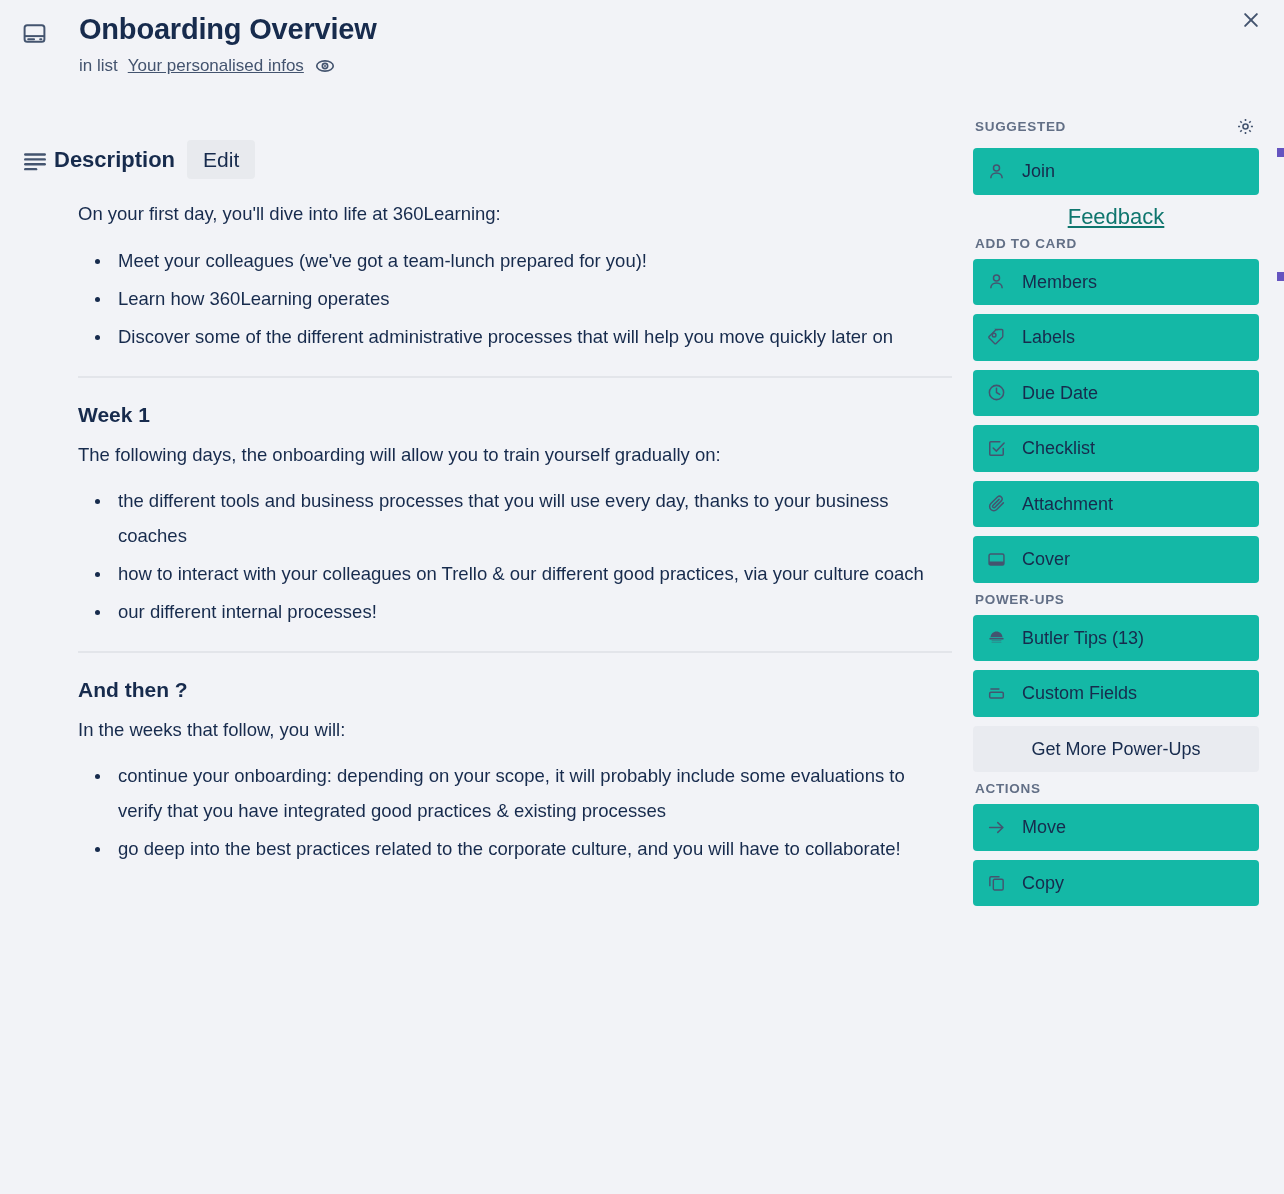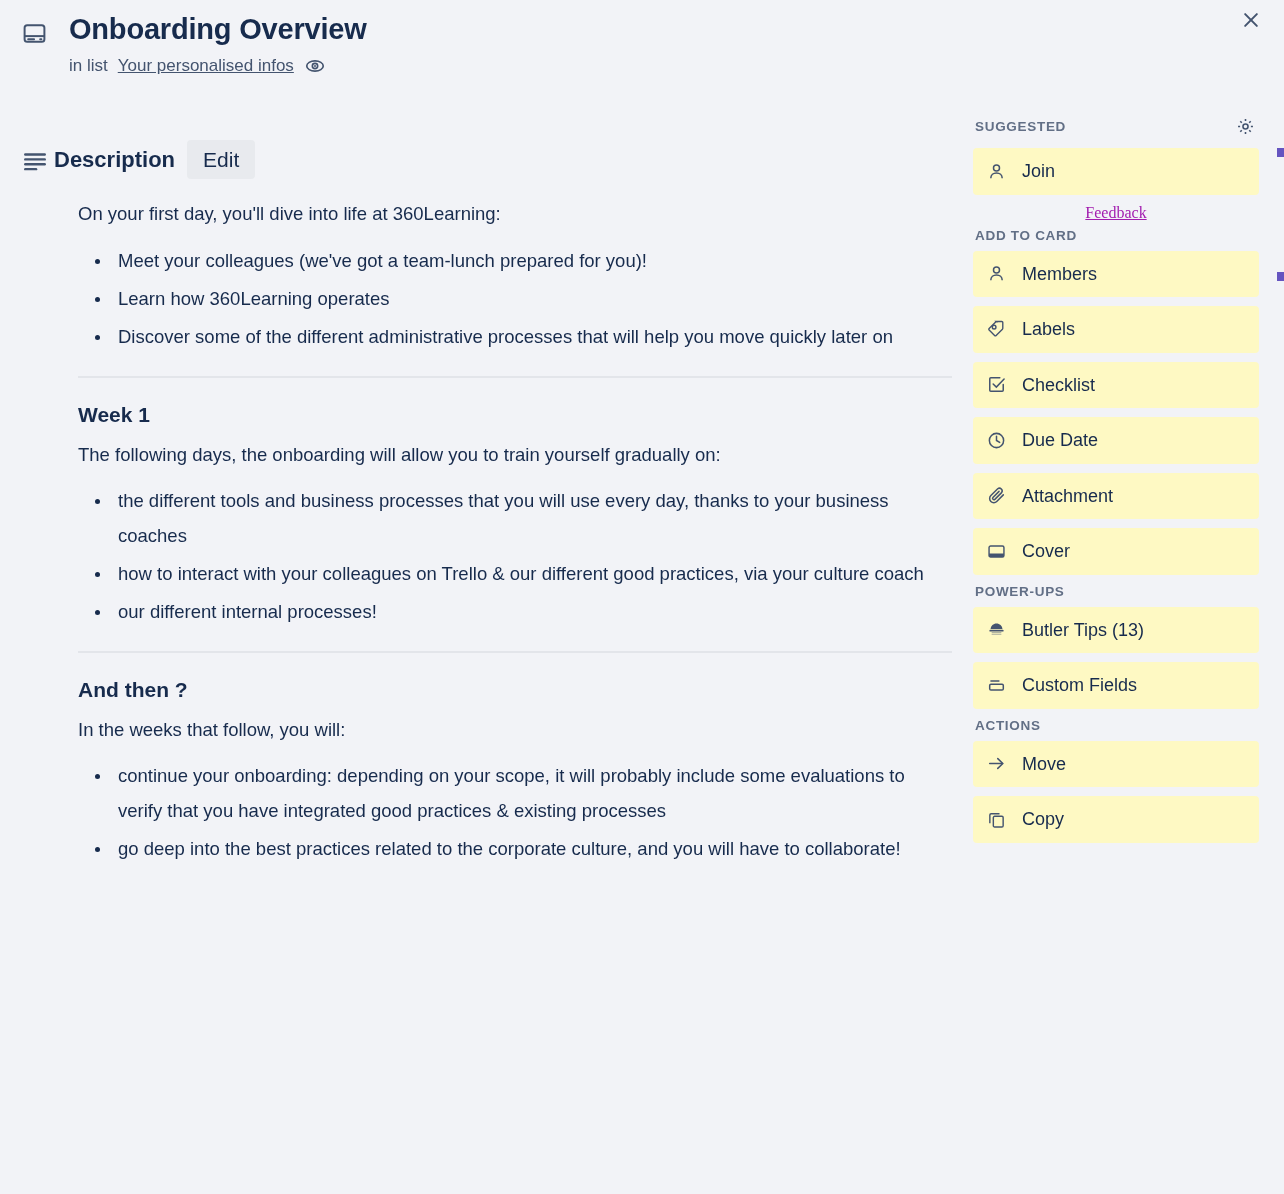--- a/index.html
+++ b/index.html
@@ -37,21 +37,21 @@
   
   .card-header {
     position: absolute;
     top: 12px;
     left: 22px;
     width: 900px;
   }
   .header-row {
     display: flex;
     align-items: flex-start;
-    gap: 22px;
+    gap: 32px;
   }
   .card-type-icon {
     margin-top: 9px;
     flex: 0 0 auto;
     color: #44546f;
   }
   .title-block { flex: 1 1 auto; }
   .card-title {
     font-size: 29px;
     font-weight: 700;
@@ -182,21 +182,21 @@
     width: 28px;
     height: 28px;
     border-radius: 4px;
   }
 
   .side-btn {
     display: flex;
     align-items: center;
     gap: 16px;
     width: 100%;
-    background: #fef9c3;
+    background: #14b8a6;
     border: none;
     border-radius: 4px;
     padding: 12px 14px;
     margin-bottom: 9px;
     font-family: inherit;
     font-size: 18px;
     color: #172b4d;
     cursor: pointer;
     text-align: left;
     line-height: 1.25;
@@ -212,25 +212,24 @@
     justify-content: center;
     text-align: center;
     background: #e9ebf0;
   }
   .feedback-row {
     display: flex;
     justify-content: center;
     margin: 4px 0 6px 0;
   }
   .feedback-link {
-    font-size: 16px;
-    color: #a21caf;
+    font-size: 22px;
+    color: #0f766e;
     text-decoration: underline;
     cursor: pointer;
-    font-family: Liberation Serif, serif;
   }
 
   
   .edge-marker {
     position: absolute;
     right: 0;
     width: 7px;
     height: 9px;
     background: #6554c0;
   }
@@ -366,35 +365,35 @@
           <path d="M12.4 2.6H20a1.4 1.4 0 0 1 1.4 1.4v7.6a1.6 1.6 0 0 1-.47 1.13l-8.3 8.3a1.4 1.4 0 0 1-2 0l-7.2-7.2a1.4 1.4 0 0 1 0-2l8.3-8.3a1.6 1.6 0 0 1 1.13-.47z" transform="translate(-0.6 -0.6) scale(0.96)"></path>
           <circle cx="9" cy="9" r="2.3"></circle>
         </svg>
       </span>
       <span>Labels</span>
     </button>
 
     <button class="side-btn">
       <span class="ico">
         <svg width="19" height="19" viewBox="0 0 24 24" fill="none" stroke="currentColor" stroke-width="1.9" stroke-linecap="round">
+          <circle cx="12" cy="12" r="9"></circle>
+          <path d="M12 6.6V12l4 2.4"></path>
+        </svg>
+      </span>
+      <span>Due Date</span>
+    </button>
+
+    <button class="side-btn">
+      <span class="ico">
+        <svg width="19" height="19" viewBox="0 0 24 24" fill="none" stroke="currentColor" stroke-width="1.9" stroke-linecap="round">
           <path d="M20.5 12v7.2a1.3 1.3 0 0 1-1.3 1.3H4.8a1.3 1.3 0 0 1-1.3-1.3V4.8a1.3 1.3 0 0 1 1.3-1.3h11.4"></path>
           <path d="M7.8 11.3l4 4L21.6 5"></path>
         </svg>
       </span>
       <span>Checklist</span>
-    </button>
-
-    <button class="side-btn">
-      <span class="ico">
-        <svg width="19" height="19" viewBox="0 0 24 24" fill="none" stroke="currentColor" stroke-width="1.9" stroke-linecap="round">
-          <circle cx="12" cy="12" r="9"></circle>
-          <path d="M12 6.6V12l4 2.4"></path>
-        </svg>
-      </span>
-      <span>Due Date</span>
     </button>
 
     <button class="side-btn">
       <span class="ico">
         <svg width="19" height="19" viewBox="0 0 24 24" fill="none" stroke="currentColor" stroke-width="1.9" stroke-linecap="round">
           <path d="M20.6 11.2l-8.3 8.3a5.2 5.2 0 0 1-7.4-7.4l8.6-8.6a3.5 3.5 0 0 1 4.9 4.9l-8.5 8.5a1.7 1.7 0 0 1-2.4-2.4l7.7-7.7"></path>
         </svg>
       </span>
       <span>Attachment</span>
     </button>
@@ -430,20 +429,21 @@
     <button class="side-btn">
       <span class="ico">
         <svg width="19" height="19" viewBox="0 0 24 24" fill="none" stroke="currentColor" stroke-width="1.9" stroke-linecap="round">
           <line x1="5" y1="6.4" x2="15" y2="6.4"></line>
           <rect x="3.4" y="10.4" width="17.2" height="7.2" rx="1.6"></rect>
         </svg>
       </span>
       <span>Custom Fields</span>
     </button>
 
+    <button class="side-btn centered">Get More Power-Ups</button>
   </div>
 
   <div class="side-group">
     <div class="side-group-header">
       <span>ACTIONS</span>
     </div>
 
     <button class="side-btn">
       <span class="ico">
         <svg width="19" height="19" viewBox="0 0 24 24" fill="none" stroke="currentColor" stroke-width="1.9" stroke-linecap="round" stroke-linejoin="round">

